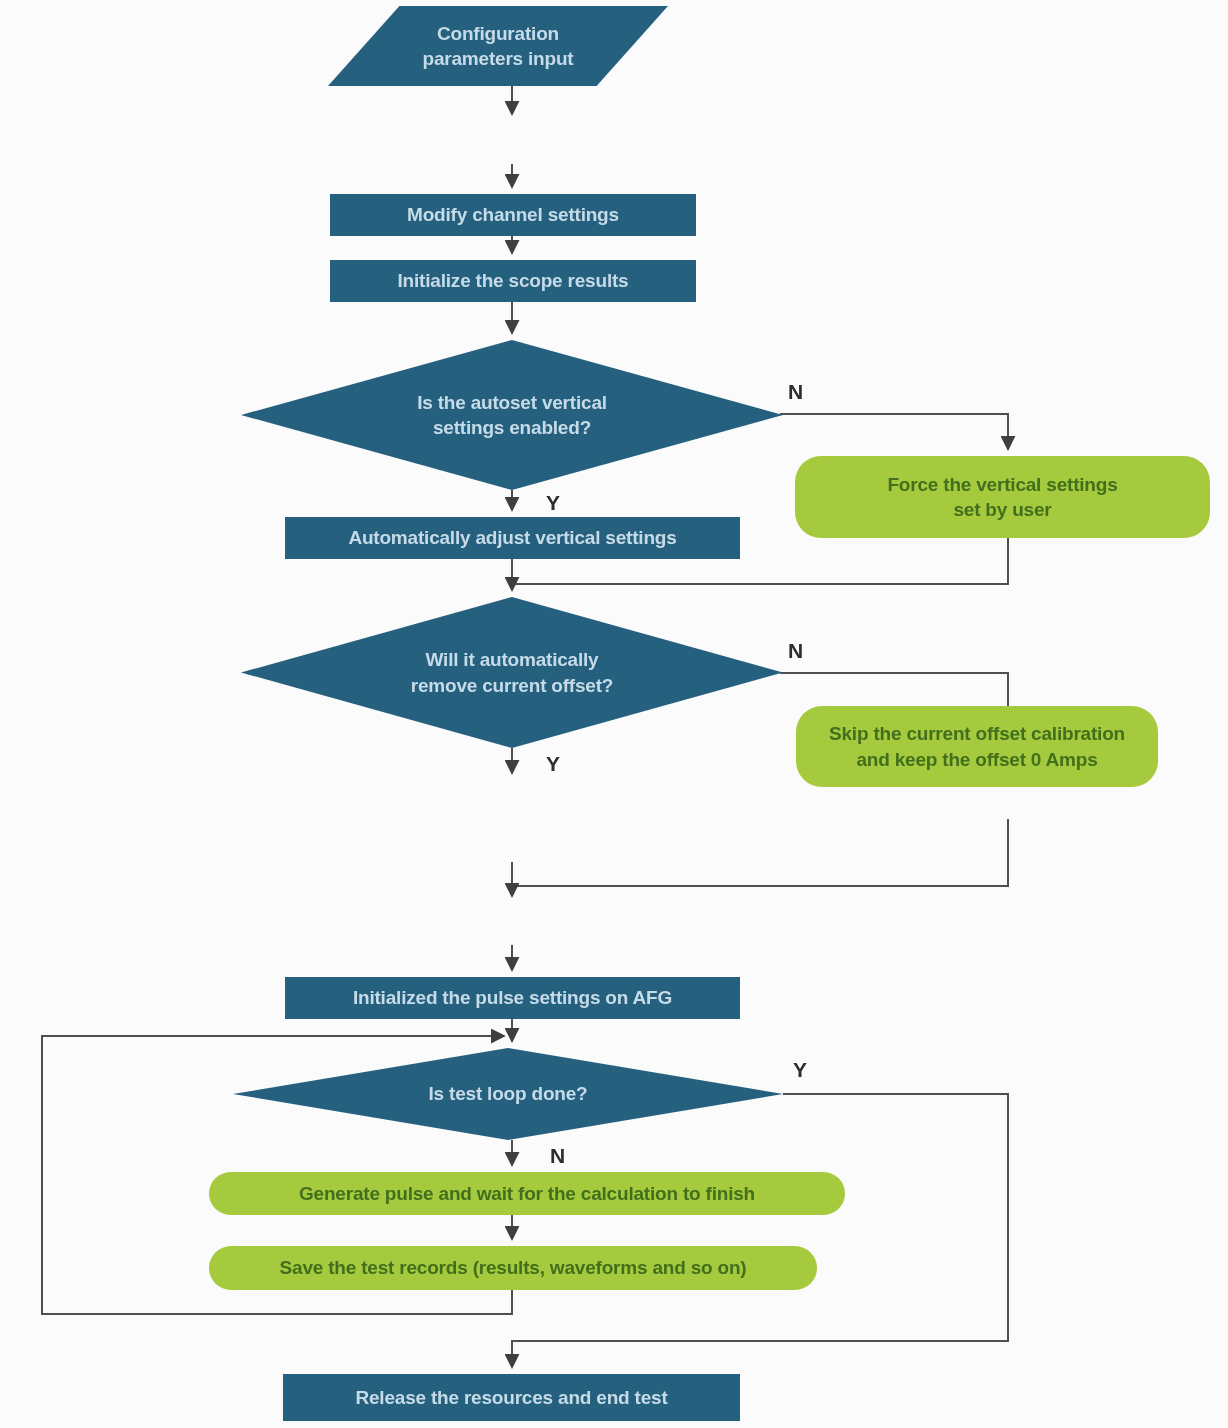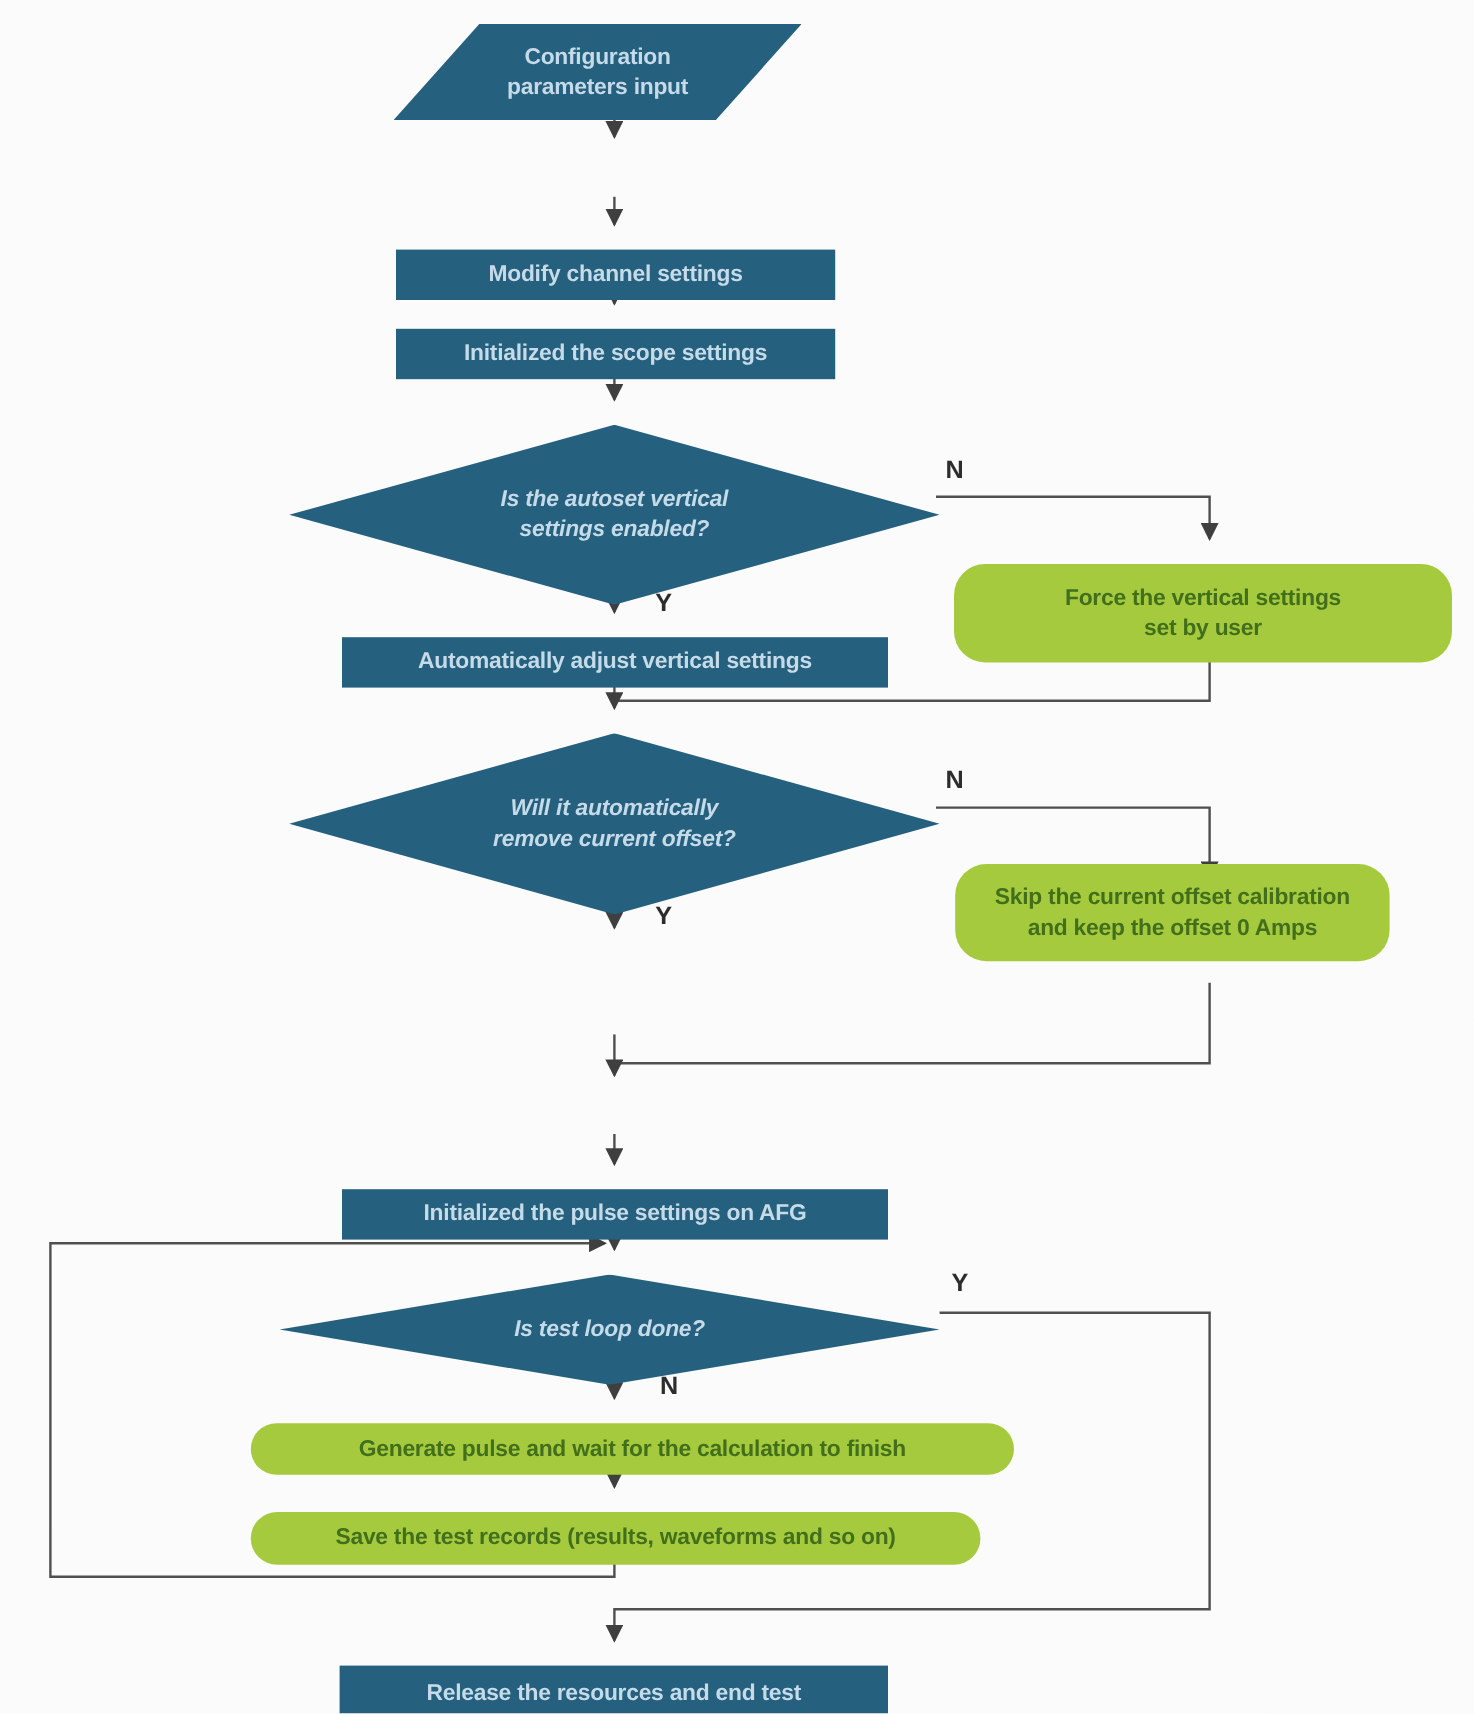--- a/index.html
+++ b/index.html
@@ -5,25 +5,25 @@
   :root{
     --blue:#26607f; --green:#a6ca3e; --blueText:#c6dbe8; --greenText:#426f1c;
     --line:#4f4f4f; --labelText:#2d2d2d; --bg:#fafbfa;
   }
   html,body{margin:0;padding:0;}
   body{background:#fff;font-family:"Liberation Sans",sans-serif;}
   #canvas{position:relative;width:1228px;height:1428px;background:var(--bg);overflow:hidden;}
   #connectors{position:absolute;left:0;top:0;width:1228px;height:1428px;z-index:1;}
   .node{
     position:absolute;display:flex;align-items:center;justify-content:center;
-    text-align:center;z-index:2;box-sizing:border-box;margin-top:14px;
+    text-align:center;z-index:2;box-sizing:border-box;
   }
   .blue{background:var(--blue);color:var(--blueText);}
   .green{background:var(--green);color:var(--greenText);border-radius:26px;}
-  .diamond{clip-path:polygon(50% 0,100% 50%,50% 100%,0 50%);font-style:italic;}
+  .diamond{clip-path:polygon(50% 0,100% 50%,50% 100%,0 50%);}
   .para{clip-path:polygon(21% 0,100% 0,79% 100%,0 100%);}
   .lbl{
     white-space:pre-line;font-size:19px;line-height:1.32;font-weight:bold;
     letter-spacing:-0.2px;padding:0 8px;
   }
   .branch{
     position:absolute;z-index:3;font-size:21px;font-weight:bold;
     color:var(--labelText);letter-spacing:0.5px;
   }
 </style>
@@ -64,21 +64,21 @@
     <span class="lbl">Configuration
 parameters input</span>
   </div>
 
 
   <div class="node blue" style="left:330px;top:194px;width:366px;height:42px">
     <span class="lbl">Modify channel settings</span>
   </div>
 
   <div class="node blue" style="left:330px;top:260px;width:366px;height:42px">
-    <span class="lbl">Initialized the scope settings</span>
+    <span class="lbl">Initialize the scope results</span>
   </div>
 
   <div class="node blue diamond" style="left:241px;top:340px;width:542px;height:150px">
     <span class="lbl">Is the autoset vertical
 settings enabled?</span>
   </div>
 
   <div class="node blue" style="left:285px;top:517px;width:455px;height:42px">
     <span class="lbl">Automatically adjust vertical settings</span>
   </div>

